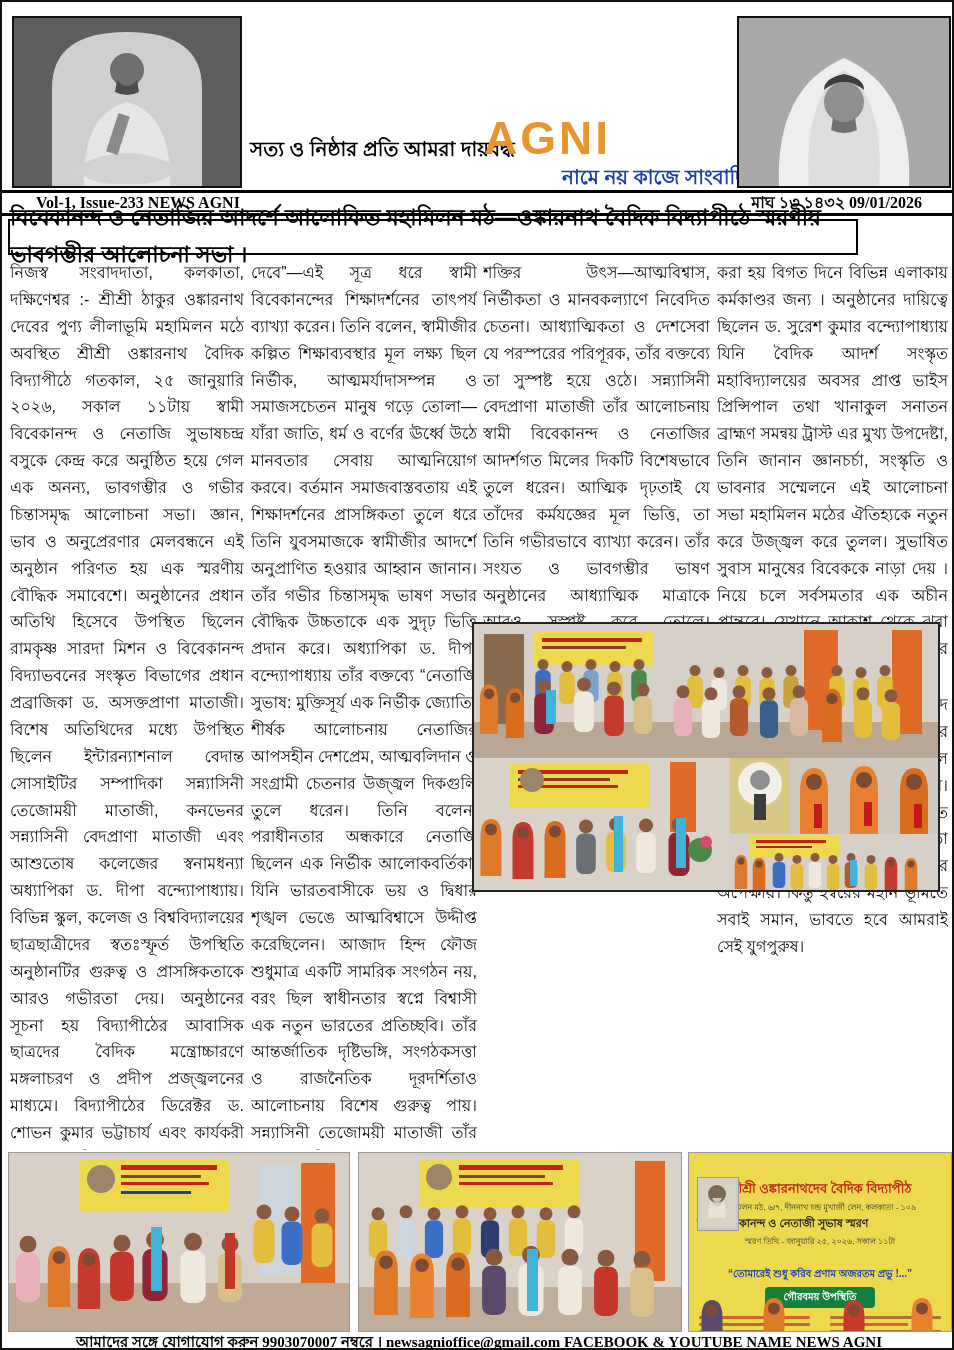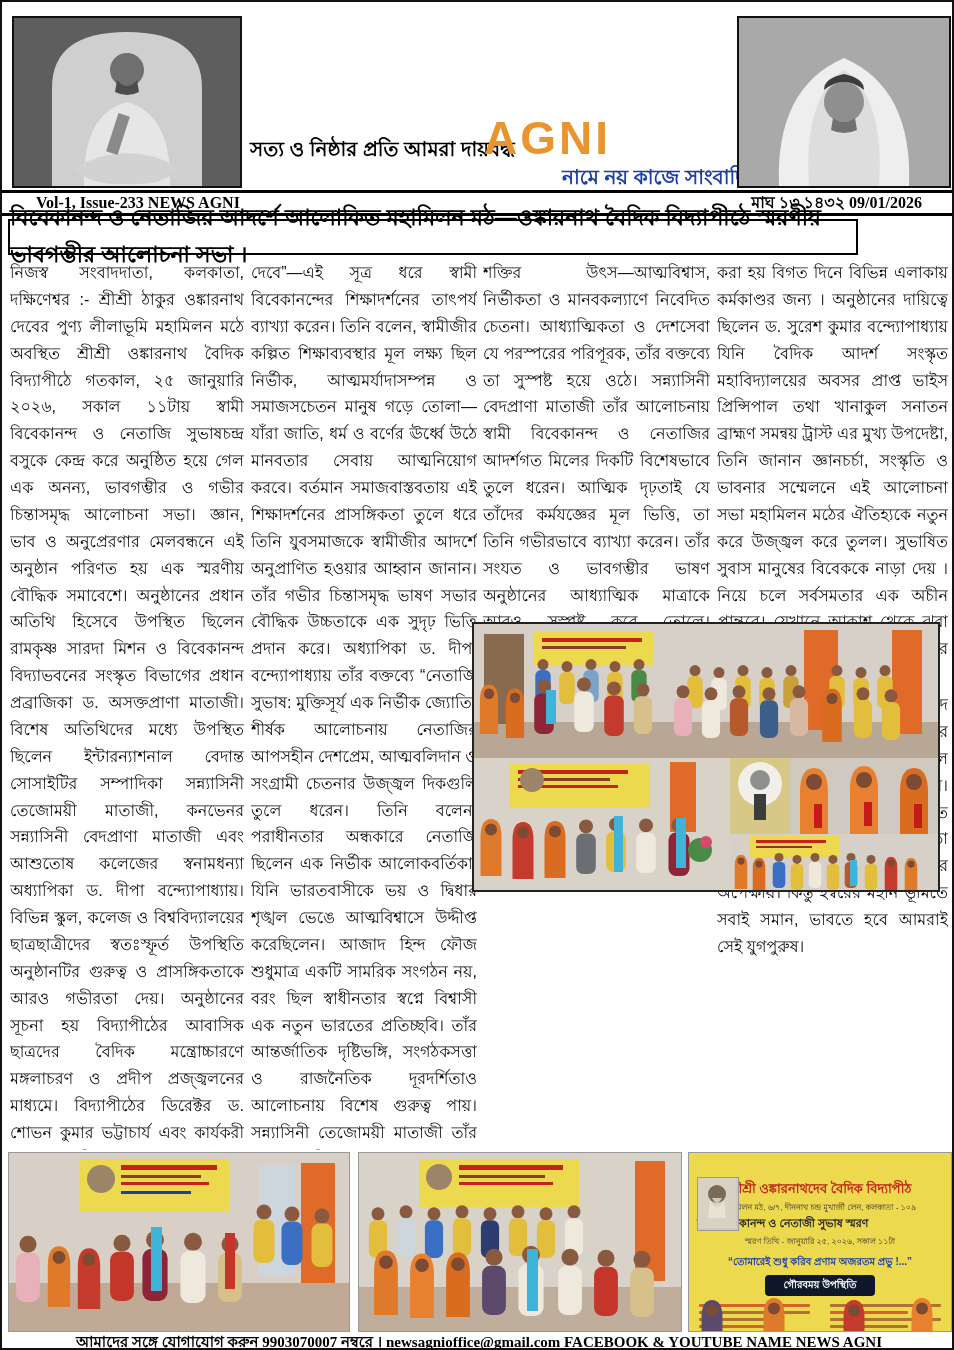--- a/index.html
+++ b/index.html
@@ -40,22 +40,22 @@
   
   .bottom-photo{position:absolute;top:1150px;height:180px;background:#d8cfc4;overflow:hidden;border:1px solid #999;box-sizing:border-box;}
   #photo-b1{left:6px;width:342px;}
   #photo-b2{left:356px;width:324px;}
   #photo-b3{left:686px;width:264px;background:#EDD94E;}
   
   .poster-line{margin:1px 8px;}
   #poster-title{color:#C4231B;font-weight:bold;font-size:13px;text-align:center;margin-top:26px;}
   #poster-sub{font-size:8px;color:#333;text-align:center;}
   #poster-line2{font-size:11px;font-weight:bold;color:#222;text-align:left;}
-  #poster-quote{font-size:10px;font-weight:bold;color:#1C3FA5;text-align:center;margin-top:6px;}
-  #poster-badge{display:block;margin:4px auto 0;width:110px;background:#0f172a;color:#fff;font-size:10px;
+  #poster-quote{font-size:10px;font-weight:bold;color:#1C3FA5;text-align:center;margin-top:18px;}
+  #poster-badge{display:block;margin:4px auto 0;width:110px;background:#15803d;color:#fff;font-size:10px;
                 font-weight:bold;text-align:center;border-radius:4px;padding:2px 0;}
   .fake-cols{display:flex;justify-content:space-between;padding:4px 10px 0;}
   .fake-col{width:46%;}
   .fl{height:3px;margin:4px 0;background:#8a3a2a;opacity:.65;border-radius:1px;}
   .fl.red{background:#C4231B;}
   .fl.short{width:70%;}
   
   #footer-bar{position:absolute;left:0;top:1330px;width:954px;height:20px;display:flex;align-items:center;
               justify-content:center;font-family:"Liberation Serif","DejaVu Serif",serif;font-weight:bold;font-size:15px;}
   svg{display:block;}

